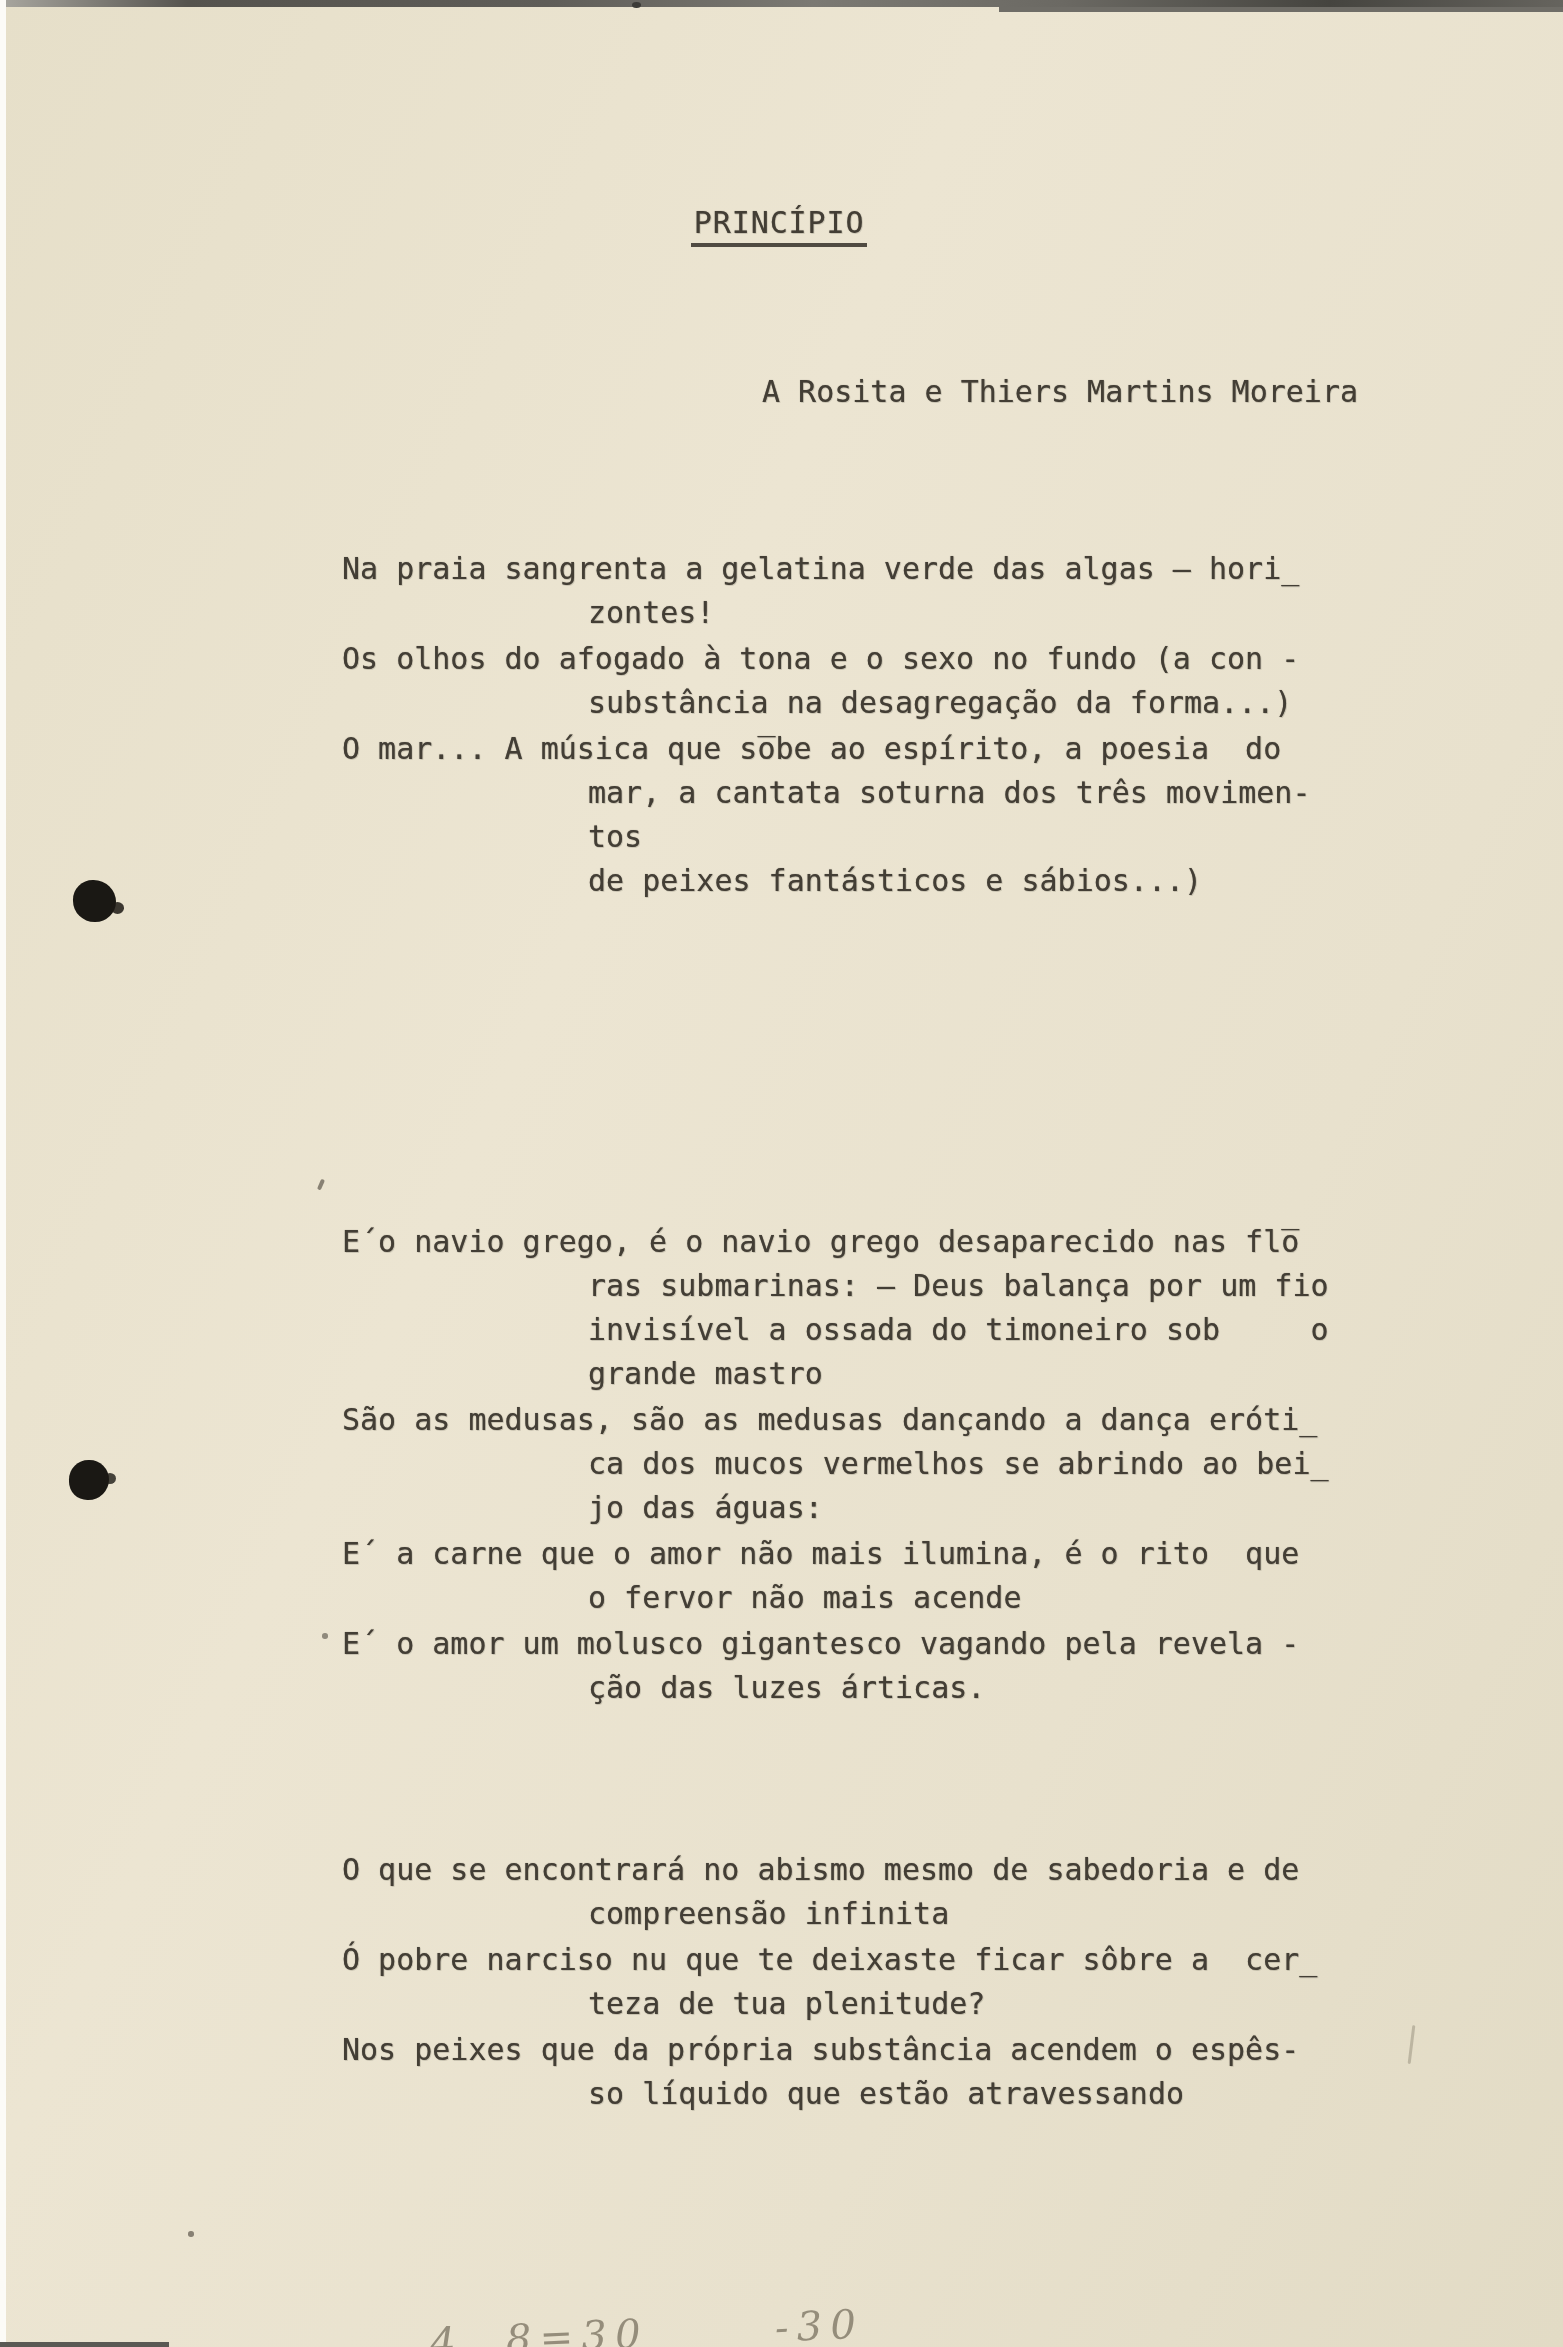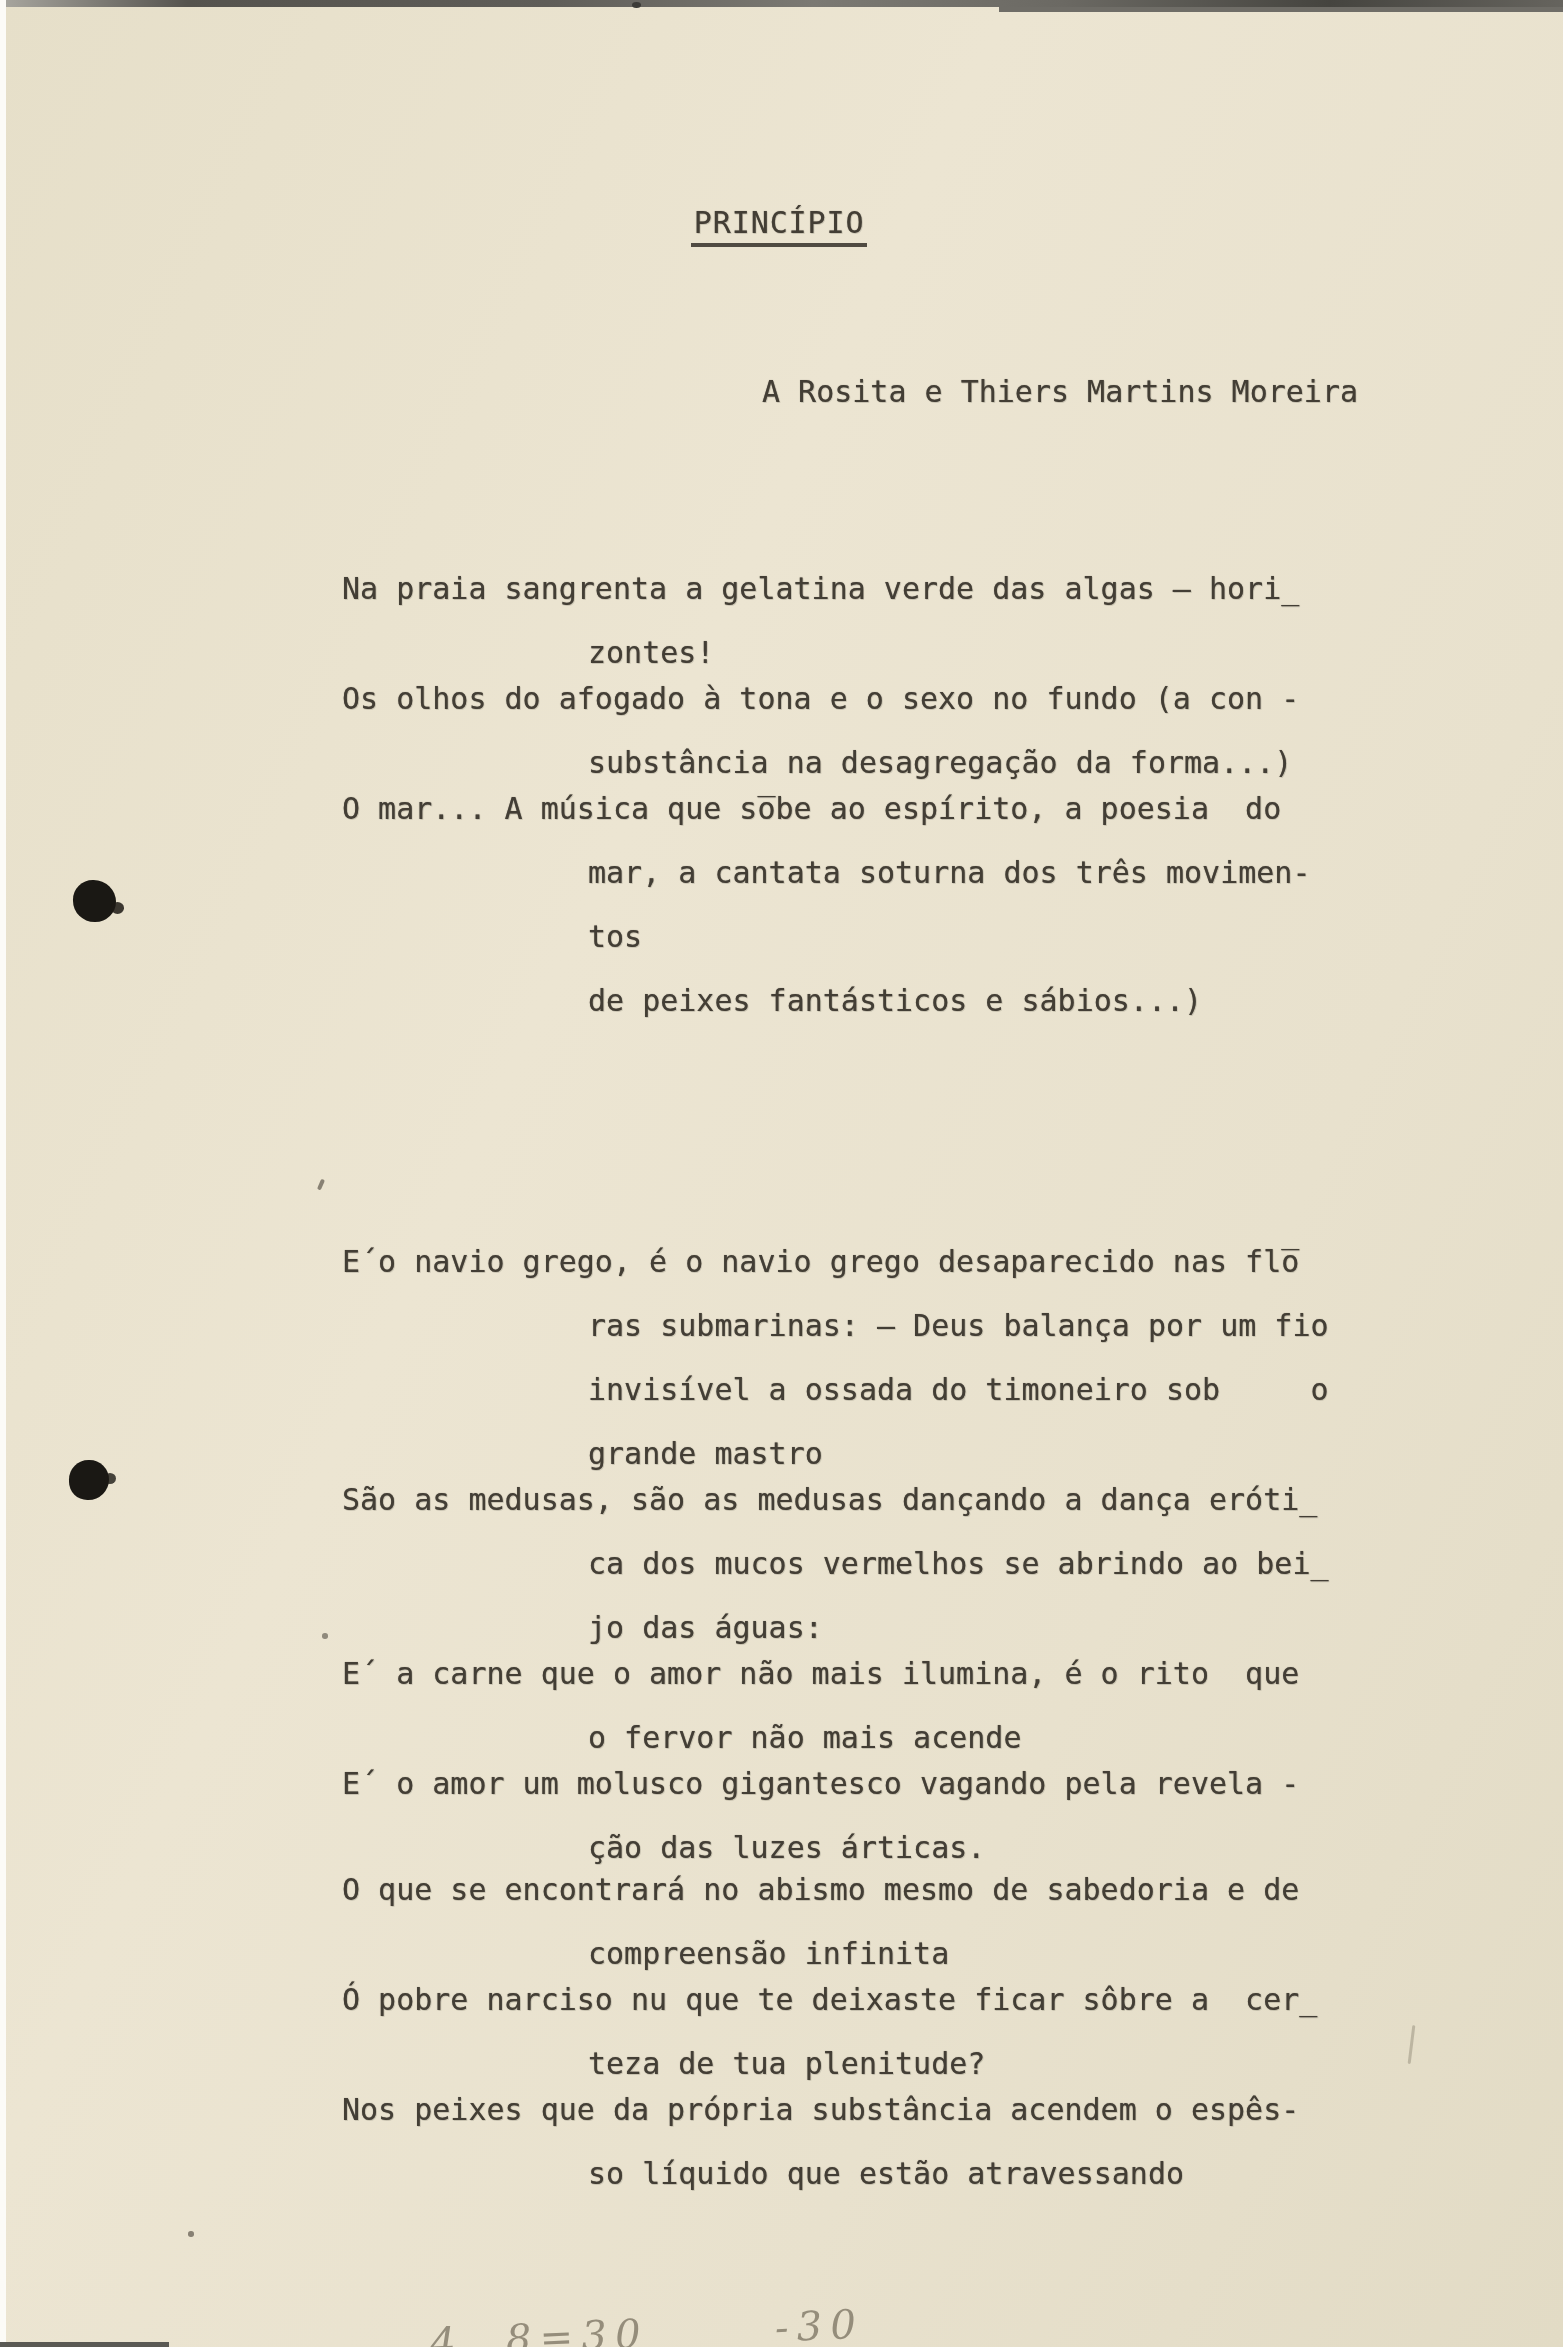--- a/index.html
+++ b/index.html
@@ -25,21 +25,21 @@
     position:absolute;left:762px;top:362px;
     font-size:30px;line-height:44px;white-space:pre;margin-top:8px;
   }
   .section{
     position:absolute;left:342px;width:1148px;
     font-size:30px;line-height:44px;
   }
   #sec1{top:547px;}
   #sec2{top:1220px;}
   #sec3{top:1848px;}
-  .line{white-space:pre;margin-top:20px;}
+  .line{white-space:pre;}
   .cont{padding-left:246px;}
   .sgap{margin-top:2px;}
   
   .edge-left{position:absolute;left:0;top:0;width:5.5px;height:2347px;background:#fcfbf7;}
   .edge-top{position:absolute;left:0;top:0;width:1564px;height:7.3px;
     background:linear-gradient(90deg,#a9a7a0 0%,#55534e 12%,#5f5d58 35%,#7b7973 52%,#6b6963 68%,#45443f 85%,#66645e 100%);}
   .edge-top-step{position:absolute;left:999px;top:7.3px;width:565px;height:4.6px;background:#6f6d67;}
   .edge-bottom-left{position:absolute;left:0;top:2342px;width:169px;height:5.5px;background:#5a5954;}
   .hole{position:absolute;background:#1a1814;}
   .hole-1{left:73px;top:880px;width:43px;height:42px;border-radius:47% 53% 49% 51%;}

